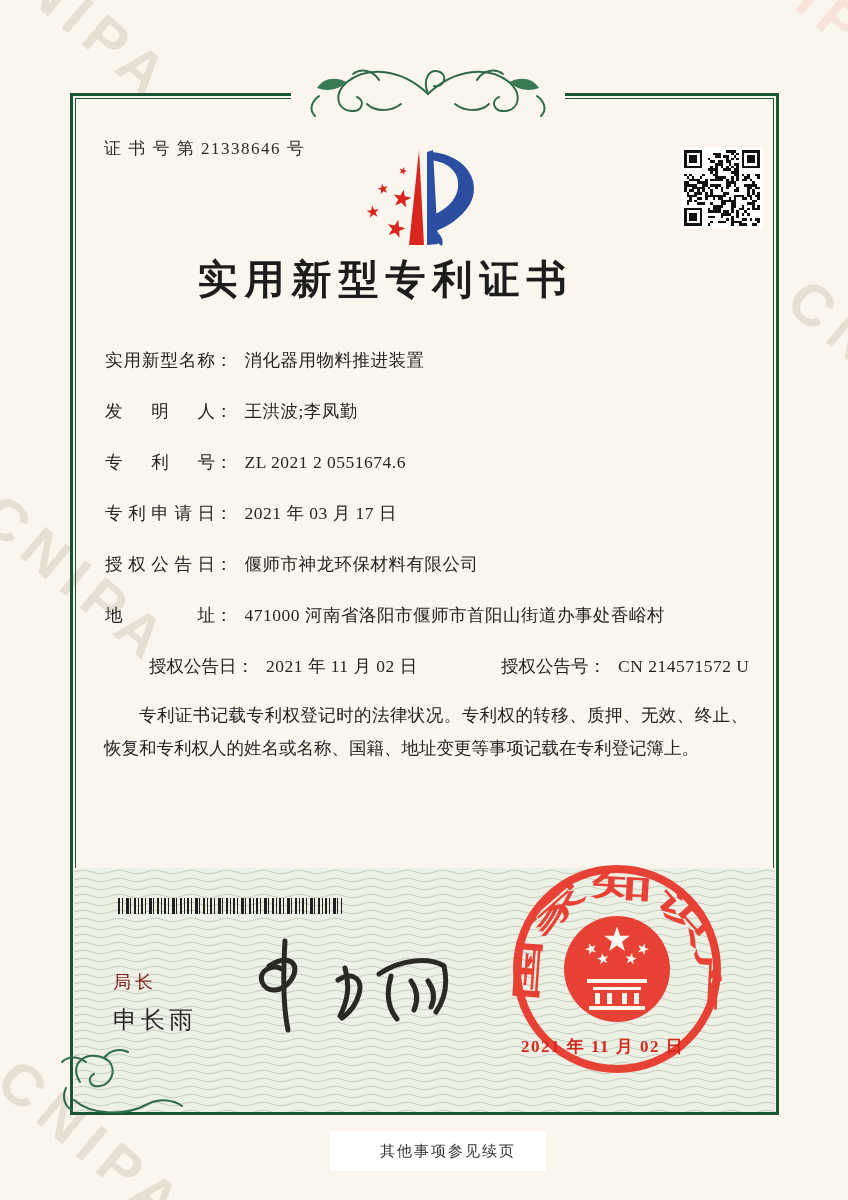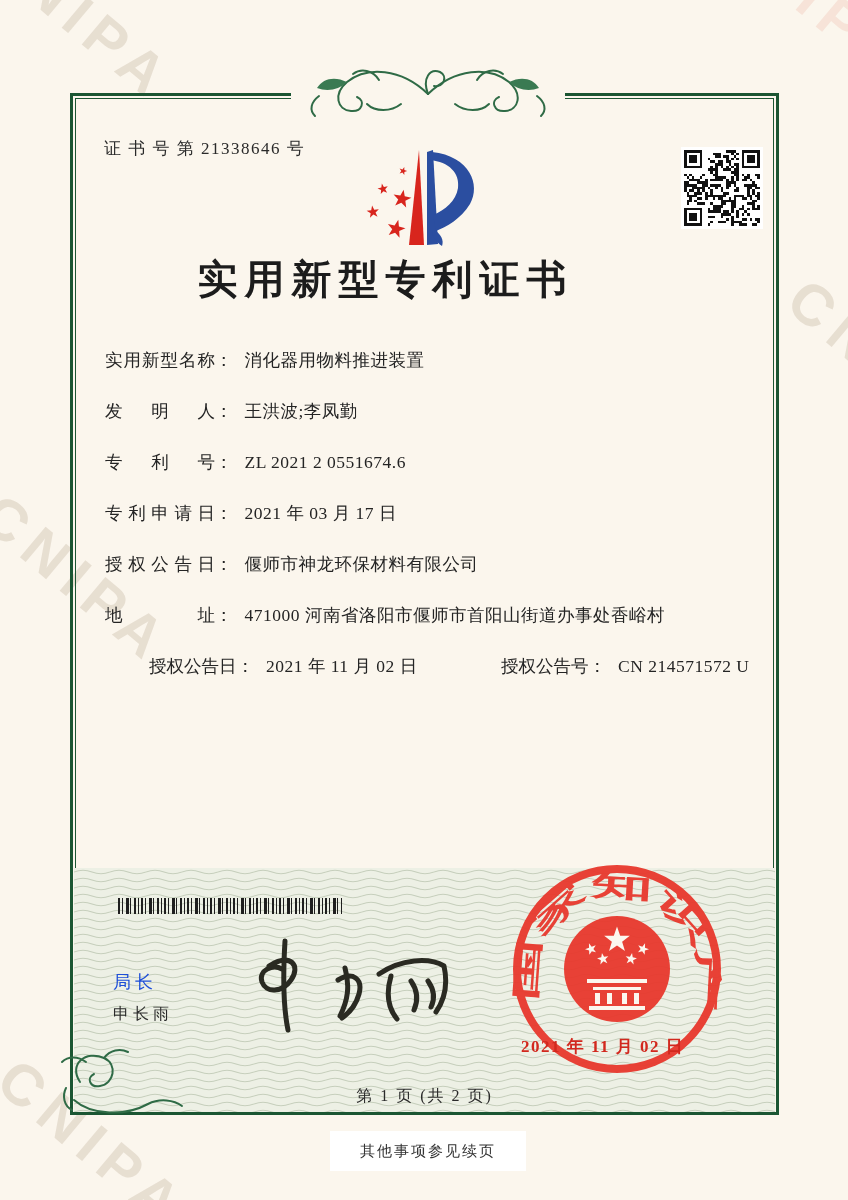--- a/index.html
+++ b/index.html
@@ -48,32 +48,32 @@
   .barcode{
     position:absolute;left:118px;top:898px;width:224px;height:16px;
     background:repeating-linear-gradient(90deg,
       #1f1f1f 0 2px,rgba(0,0,0,0) 2px 4px,
       #1f1f1f 4px 5px,rgba(0,0,0,0) 5px 8px,
       #1f1f1f 8px 11px,rgba(0,0,0,0) 11px 12px,
       #1f1f1f 12px 13px,rgba(0,0,0,0) 13px 16px,
       #1f1f1f 16px 18px,rgba(0,0,0,0) 18px 20px,
       #1f1f1f 20px 21px,rgba(0,0,0,0) 21px 23px);
   }
-  .signer-title{position:absolute;left:113px;top:970px;font-size:18px;letter-spacing:4px;color:#1d4ed8;}
-  .signer-name{position:absolute;left:113px;top:1004px;font-size:16px;letter-spacing:4px;color:#2a2a2a;}
+  .signer-title{position:absolute;left:113px;top:970px;font-size:18px;letter-spacing:4px;color:#7f1d1d;}
+  .signer-name{position:absolute;left:113px;top:1004px;font-size:24px;letter-spacing:4px;color:#2a2a2a;}
   .signature{position:absolute;left:233px;top:936px;width:218px;height:102px;}
   .seal{position:absolute;left:505px;top:865px;width:224px;height:224px;opacity:.94;}
   .seal-date{
     position:absolute;left:521px;top:1035px;font-size:17px;font-weight:700;
     letter-spacing:1.5px;color:#d2281e;white-space:nowrap;
   }
   .page-no{position:absolute;left:70px;top:1086px;width:709px;text-align:center;font-size:16px;letter-spacing:2px;color:#2a2a2a;}
   .cont-note{
     position:absolute;left:330px;top:1131px;width:196px;height:40px;background:#fff;
-    display:flex;align-items:center;justify-content:center;font-size:15px;letter-spacing:2px;color:#333;
+    display:flex;align-items:center;justify-content:center;font-size:15px;letter-spacing:2px;color:#333;padding-left:20px;
   }
 </style>
 </head>
 <body>
 
 <div class="paper">
 
   <div class="wm" style="left:-34px;top:-18px;">CNIPA</div>
   <div class="wm pink" style="left:700px;top:-36px;">CNIPA</div>
   <div class="wm" style="left:770px;top:330px;">CNIPA</div>
@@ -479,20 +479,21 @@
           <span class="field-colon">：</span>
         <span class="field-value">2021 年 11 月 02 日</span>
       </span>
       <span>授权公告号</span>
         <span class="field-colon">：</span>
       <span class="field-value">CN 214571572 U</span>
     </div>
   </div>
 
   <div class="paras">
+    <p>专利证书记载专利权登记时的法律状况。专利权的转移、质押、无效、终止、恢复和专利权人的姓名或名称、国籍、地址变更等事项记载在专利登记簿上。</p>
   </div>
 
   <div class="barcode"></div>
 
   <div class="signer-title">局长</div>
   <div class="signer-name">申长雨</div>
 
   <svg class="signature" viewBox="0 0 218 102" aria-hidden="true">
     <g stroke="#2a2a22" stroke-width="5" fill="none" stroke-linecap="round" stroke-linejoin="round">
       <path d="M36 30 C 58 16, 68 30, 58 44 C 49 57, 33 57, 29 46 C 25 34, 40 28, 49 33"></path>
@@ -527,17 +528,16 @@
       <rect x="129" y="128" width="5" height="11"></rect>
       <rect x="84" y="141" width="56" height="4"></rect>
     </g>
     <text font-size="29" font-weight="700" fill="#e8372c" font-family="'Liberation Serif','DejaVu Serif',serif">
       <textPath href="#sealArc" startOffset="0" textLength="436" lengthAdjust="spacingAndGlyphs">国家知识产权局</textPath>
     </text>
   </svg>
 
   <div class="seal-date">2021 年 11 月 02 日</div>
 
-  <div class="page-no">第 1 页 (共 2 页)</div>
 
   <div class="cont-note">其他事项参见续页</div>
 
 </div>
 
 </body></html>

